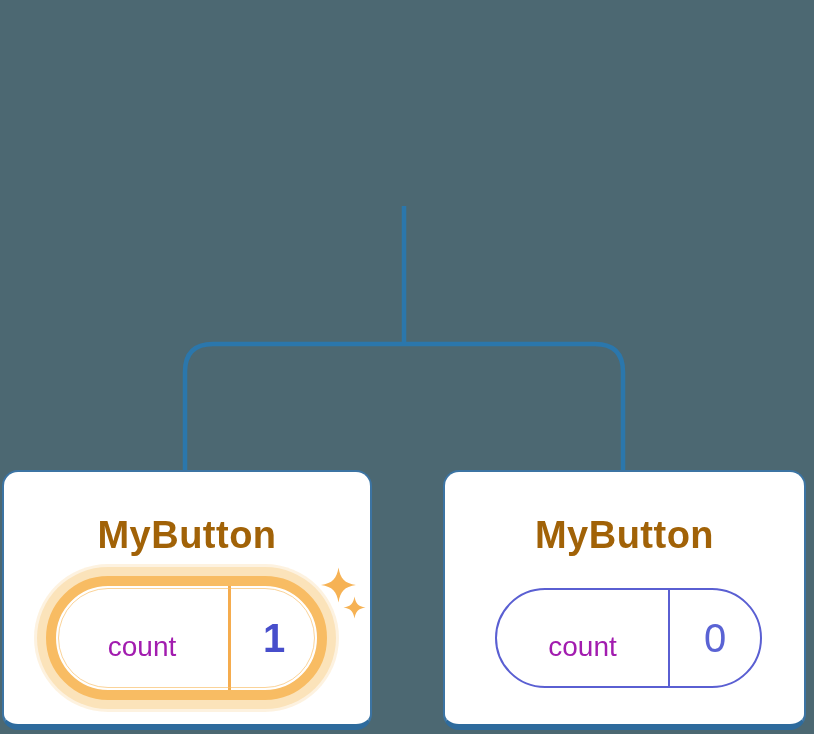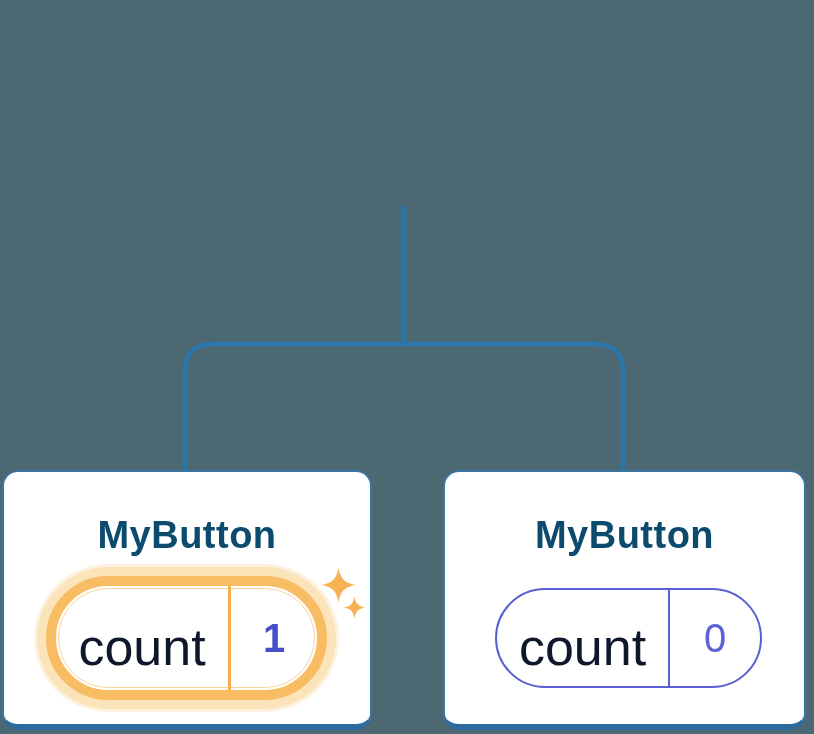--- a/index.html
+++ b/index.html
@@ -47,21 +47,21 @@
     font-weight: 700;
     color: #2F73A4;
     letter-spacing: 0.5px;
   }
   .child-title {
     position: absolute;
     left: 0; right: 0; top: 42px;
     text-align: center;
     font-size: 38px;
     font-weight: 700;
-    color: #0c4a6e;
+    color: #a16207;
     letter-spacing: 0.5px;
   }
   .pill {
     position: absolute;
     display: flex;
     box-sizing: border-box;
     border-radius: 999px;
     background: #ffffff;
   }
   .pill-highlight {
@@ -79,22 +79,22 @@
     pointer-events: none;
   }
   .pill-plain {
     left: 50px; top: 116px;
     width: 267px; height: 100px;
     border: 2.5px solid #5A5FD2;
   }
   .pill-seg-label {
     flex: 1;
     display: flex; align-items: center; justify-content: center;
-    font-size: 52px;
-    color: #0f172a;
+    font-size: 28px;
+    color: #a21caf;
     margin-top: 18px;
   }
   .pill-seg-value {
     display: flex; align-items: center; justify-content: center;
     font-size: 40px;
     color: #5A63D4;
   }
   .pill-highlight .pill-seg-value {
     width: 86px;
     border-left: 3.5px solid #F5AC4E;

